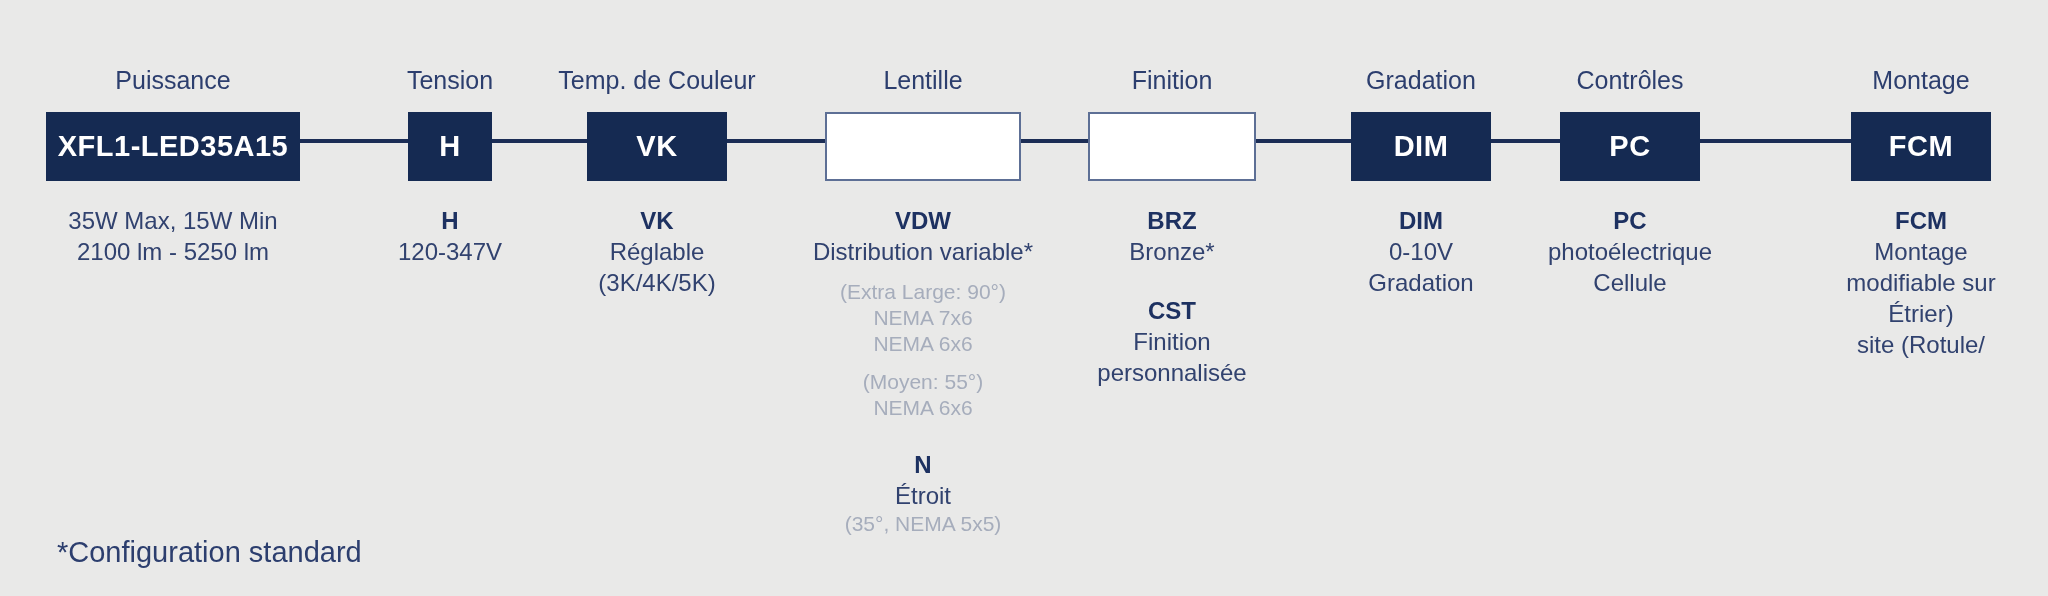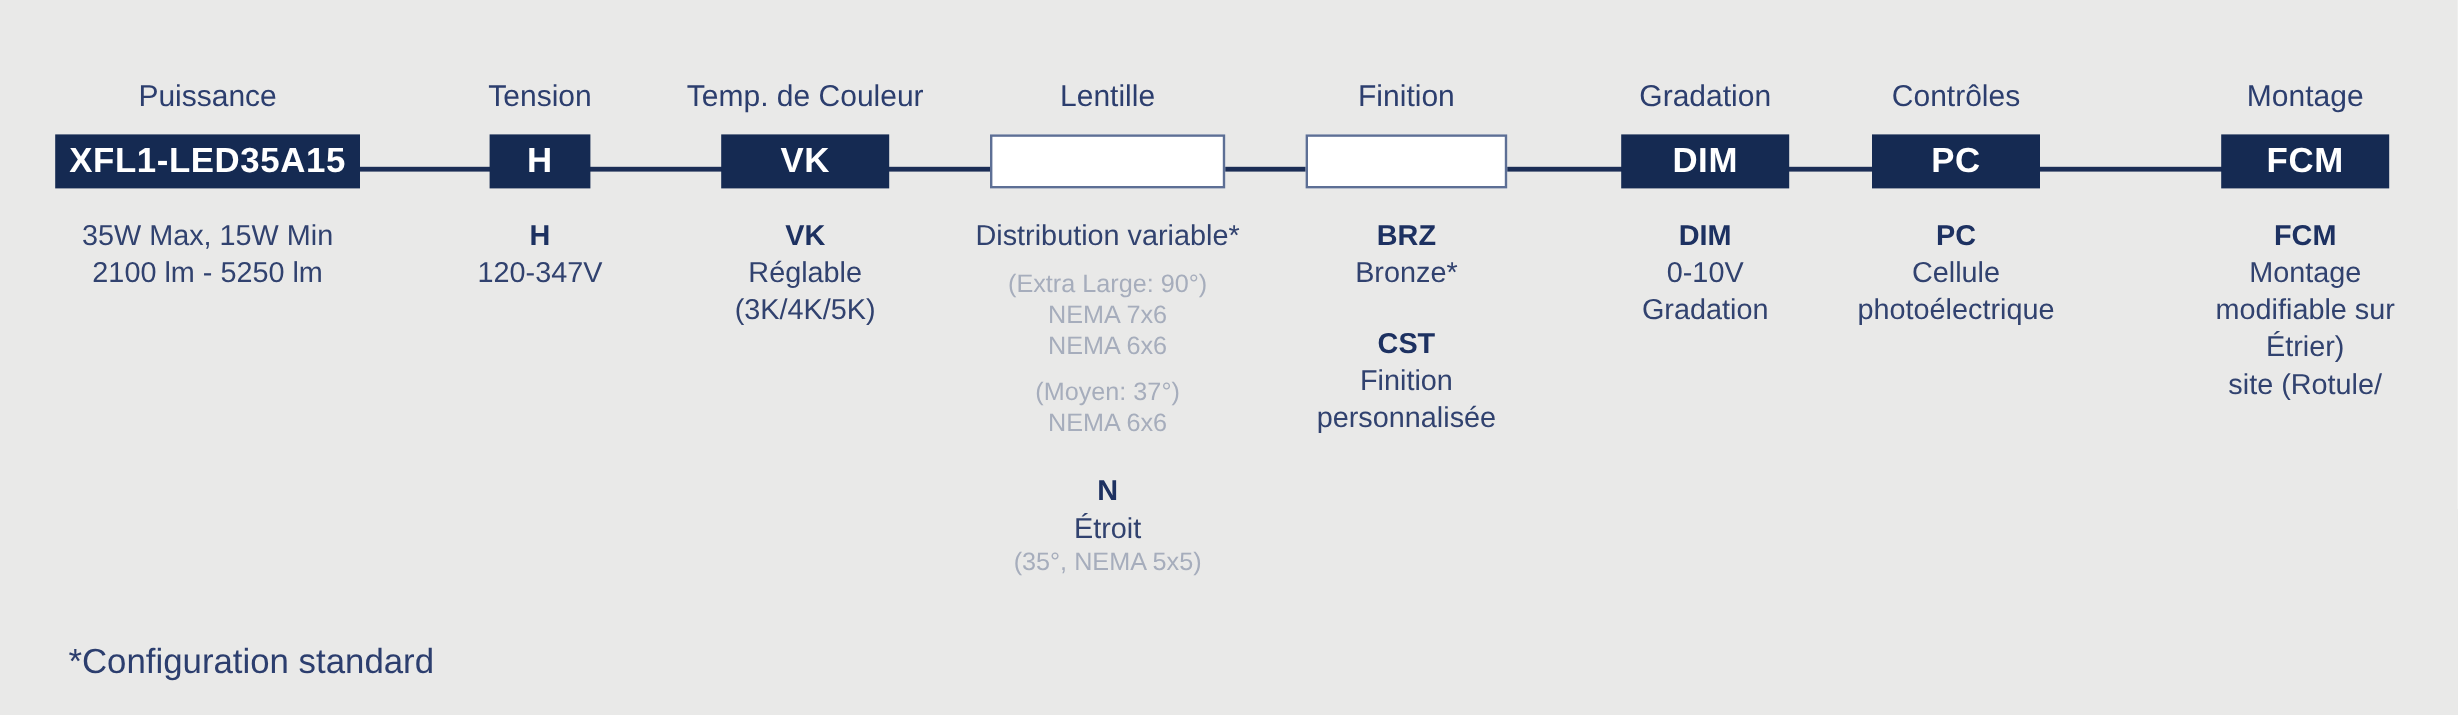--- a/index.html
+++ b/index.html
@@ -36,21 +36,21 @@
   }
   .col-header{
     font-size:25px;
     line-height:28px;
     color:var(--heading);
     margin:0 0 18px 0;
     white-space:nowrap;
   }
   .box{
     box-sizing:border-box;
-    height:45px;
+    height:69px;
     margin:0 auto;
     display:flex;
     align-items:center;
     justify-content:center;
     position:relative;
   }
   .box.filled{
     background:var(--navy-box);
     color:var(--box-text);
     font-weight:bold;
@@ -107,39 +107,40 @@
 
   <div class="column" style="left:350px;width:200px;">
     <div class="col-header">Tension</div>
     <div class="box filled" style="width:84px;">H</div>
     <div class="details">
       <p class="code">H</p>
       <p class="navy">120-347V</p>
     </div>
   </div>
 
-  <div class="column" style="left:551px;width:240px;">
+  <div class="column" style="left:537px;width:240px;">
     <div class="col-header">Temp. de Couleur</div>
     <div class="box filled" style="width:140px;">VK</div>
     <div class="details">
       <p class="code">VK</p>
       <p class="navy">Réglable</p>
       <p class="navy">(3K/4K/5K)</p>
     </div>
   </div>
 
   <div class="column" style="left:793px;width:260px;">
     <div class="col-header">Lentille</div>
     <div class="box outline" style="width:196px;"></div>
     <div class="details">
+      <p class="code">VDW</p>
       <p class="navy">Distribution variable*</p>
       <p class="muted gap-sm">(Extra Large: 90°)</p>
       <p class="muted">NEMA 7x6</p>
       <p class="muted">NEMA 6x6</p>
-      <p class="muted gap-sm">(Moyen: 37°)</p>
+      <p class="muted gap-sm">(Moyen: 55°)</p>
       <p class="muted">NEMA 6x6</p>
       <p class="code gap-lg">N</p>
       <p class="navy">Étroit</p>
       <p class="muted">(35°, NEMA 5x5)</p>
     </div>
   </div>
 
   <div class="column" style="left:1052px;width:240px;">
     <div class="col-header">Finition</div>
     <div class="box outline" style="width:168px;"></div>
@@ -160,22 +161,22 @@
       <p class="navy">0-10V</p>
       <p class="navy">Gradation</p>
     </div>
   </div>
 
   <div class="column" style="left:1510px;width:240px;">
     <div class="col-header">Contrôles</div>
     <div class="box filled" style="width:140px;">PC</div>
     <div class="details">
       <p class="code">PC</p>
+      <p class="navy">photoélectrique</p>
       <p class="navy">Cellule</p>
-      <p class="navy">photoélectrique</p>
     </div>
   </div>
 
   <div class="column" style="left:1816px;width:210px;">
     <div class="col-header">Montage</div>
     <div class="box filled" style="width:140px;">FCM</div>
     <div class="details">
       <p class="code">FCM</p>
       <p class="navy">Montage</p>
       <p class="navy">modifiable sur</p>

